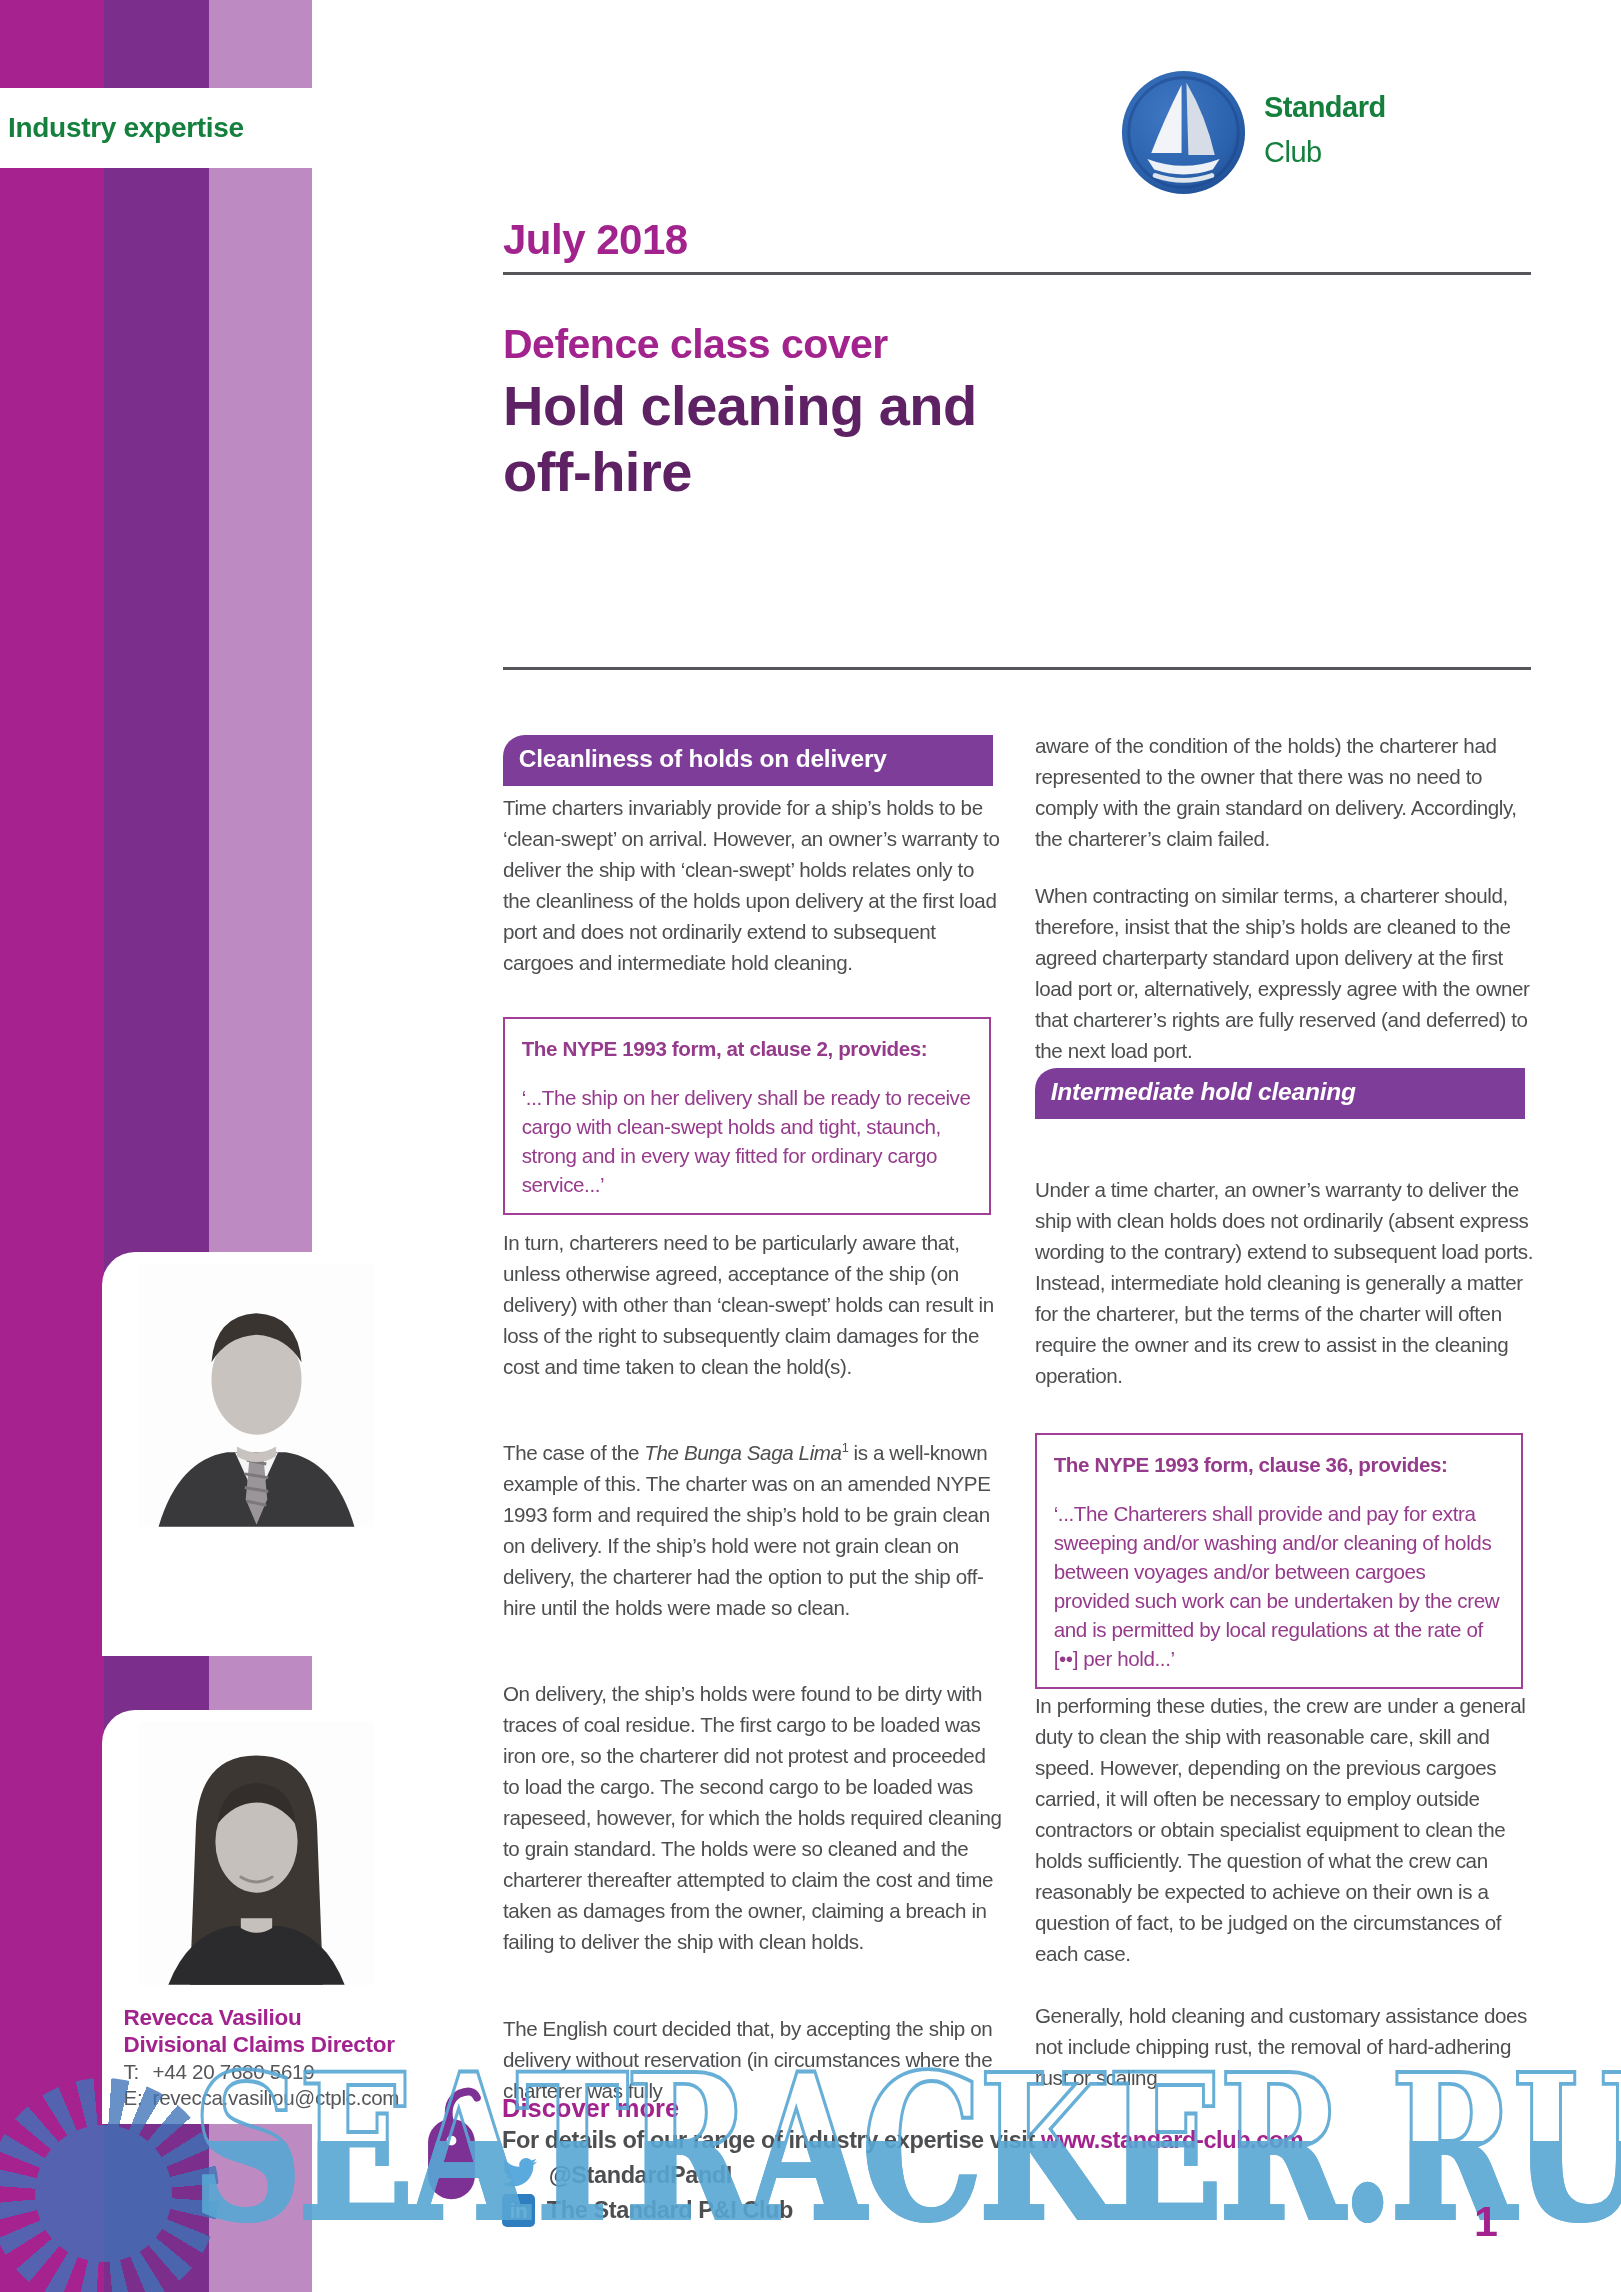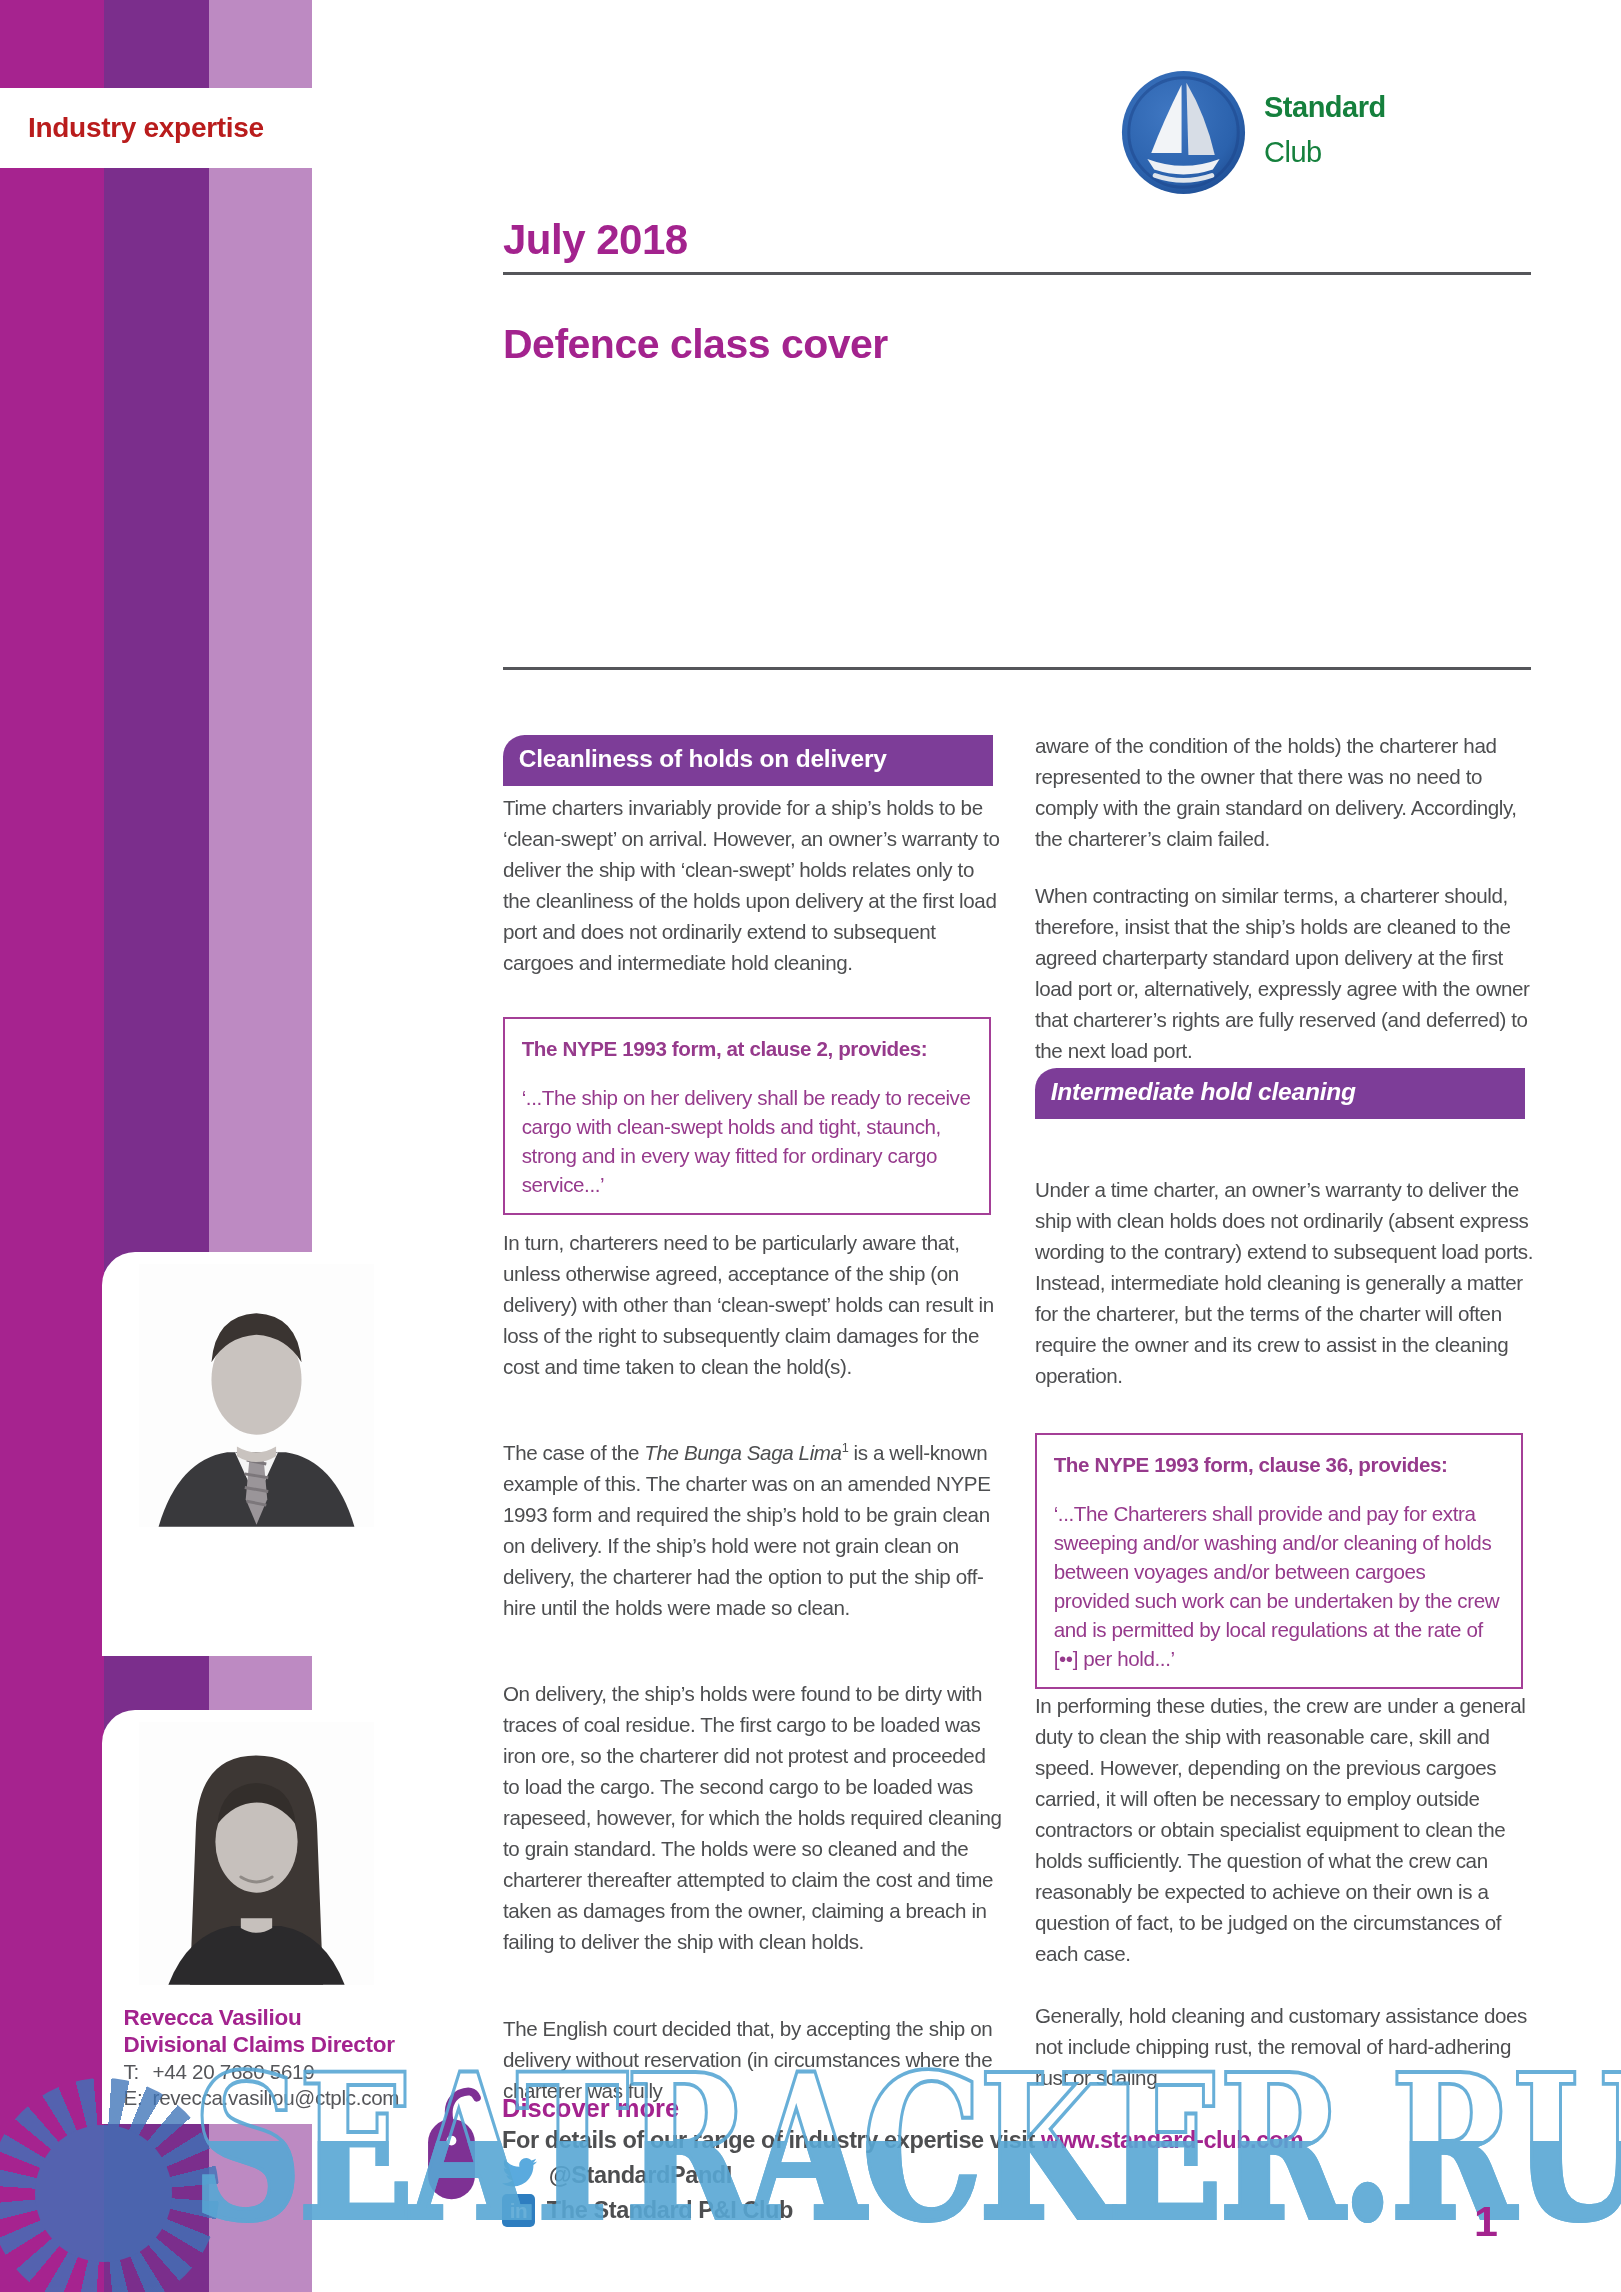--- a/index.html
+++ b/index.html
@@ -9,21 +9,21 @@
     margin:0 auto;
   }
   
   .stripe{position:absolute;top:0;height:2293px;}
   .stripe1{left:0;width:104px;background:#a6238f;}
   .stripe2{left:104px;width:105px;background:#7b2e8c;}
   .stripe3{left:209px;width:103px;background:#bd8ac2;}
   
   .band{position:absolute;left:0;top:88px;width:312px;height:80px;background:#ffffff;
         display:flex;align-items:center;z-index:3;}
-  .band-label{padding-left:28px;font-size:28px;font-weight:bold;color:#b91c1c;
+  .band-label{padding-left:8px;font-size:28px;font-weight:bold;color:#15803d;
         letter-spacing:-0.3px;white-space:nowrap;}
   
   .logo-wrap{position:absolute;left:1120px;top:69px;z-index:3;}
   .logo-text{position:absolute;left:144px;top:15.7px;font-size:29px;line-height:45px;color:#15803d;
         letter-spacing:-0.5px;}
   .logo-text .b{font-weight:bold;display:block;}
   .logo-text .r{font-weight:normal;display:block;}
   
   .date{position:absolute;left:503px;top:216px;font-size:42px;font-weight:bold;color:#a3238e;letter-spacing:-0.5px;z-index:3;}
   .rule{position:absolute;height:2.9px;background:#55565a;z-index:3;}
@@ -113,20 +113,24 @@
     </span>
     <div class="logo-text">
       <span class="b">Standard</span>
       <span class="r">Club</span>
     </div>
   </div>
 
   <div class="date">July 2018</div>
   <div class="rule rule1"></div>
   <div class="kicker">Defence class cover</div>
+  <div class="maintitle">
+    <div>Hold cleaning and</div>
+    <div>off-hire</div>
+  </div>
   <div class="rule rule2"></div>
 
   <div class="sec-banner" style="left:503px;top:735px;">Cleanliness of holds on delivery</div>
   <div class="para" style="left:503px;top:792px;">Time charters invariably provide for a ship’s holds to be ‘clean-swept’ on arrival. However, an owner’s warranty to deliver the ship with ‘clean-swept’ holds relates only to the cleanliness of the holds upon delivery at the first load port and does not ordinarily extend to subsequent cargoes and intermediate hold cleaning.</div>
 
   <div class="quote-box" style="left:503px;top:1017px;">
     <span class="quote-intro">The NYPE 1993 form, at clause 2, provides:</span>
     <span class="quote-text">‘...The ship on her delivery shall be ready to receive cargo with clean-swept holds and tight, staunch, strong and in every way fitted for ordinary cargo service...’</span>
   </div>
 

